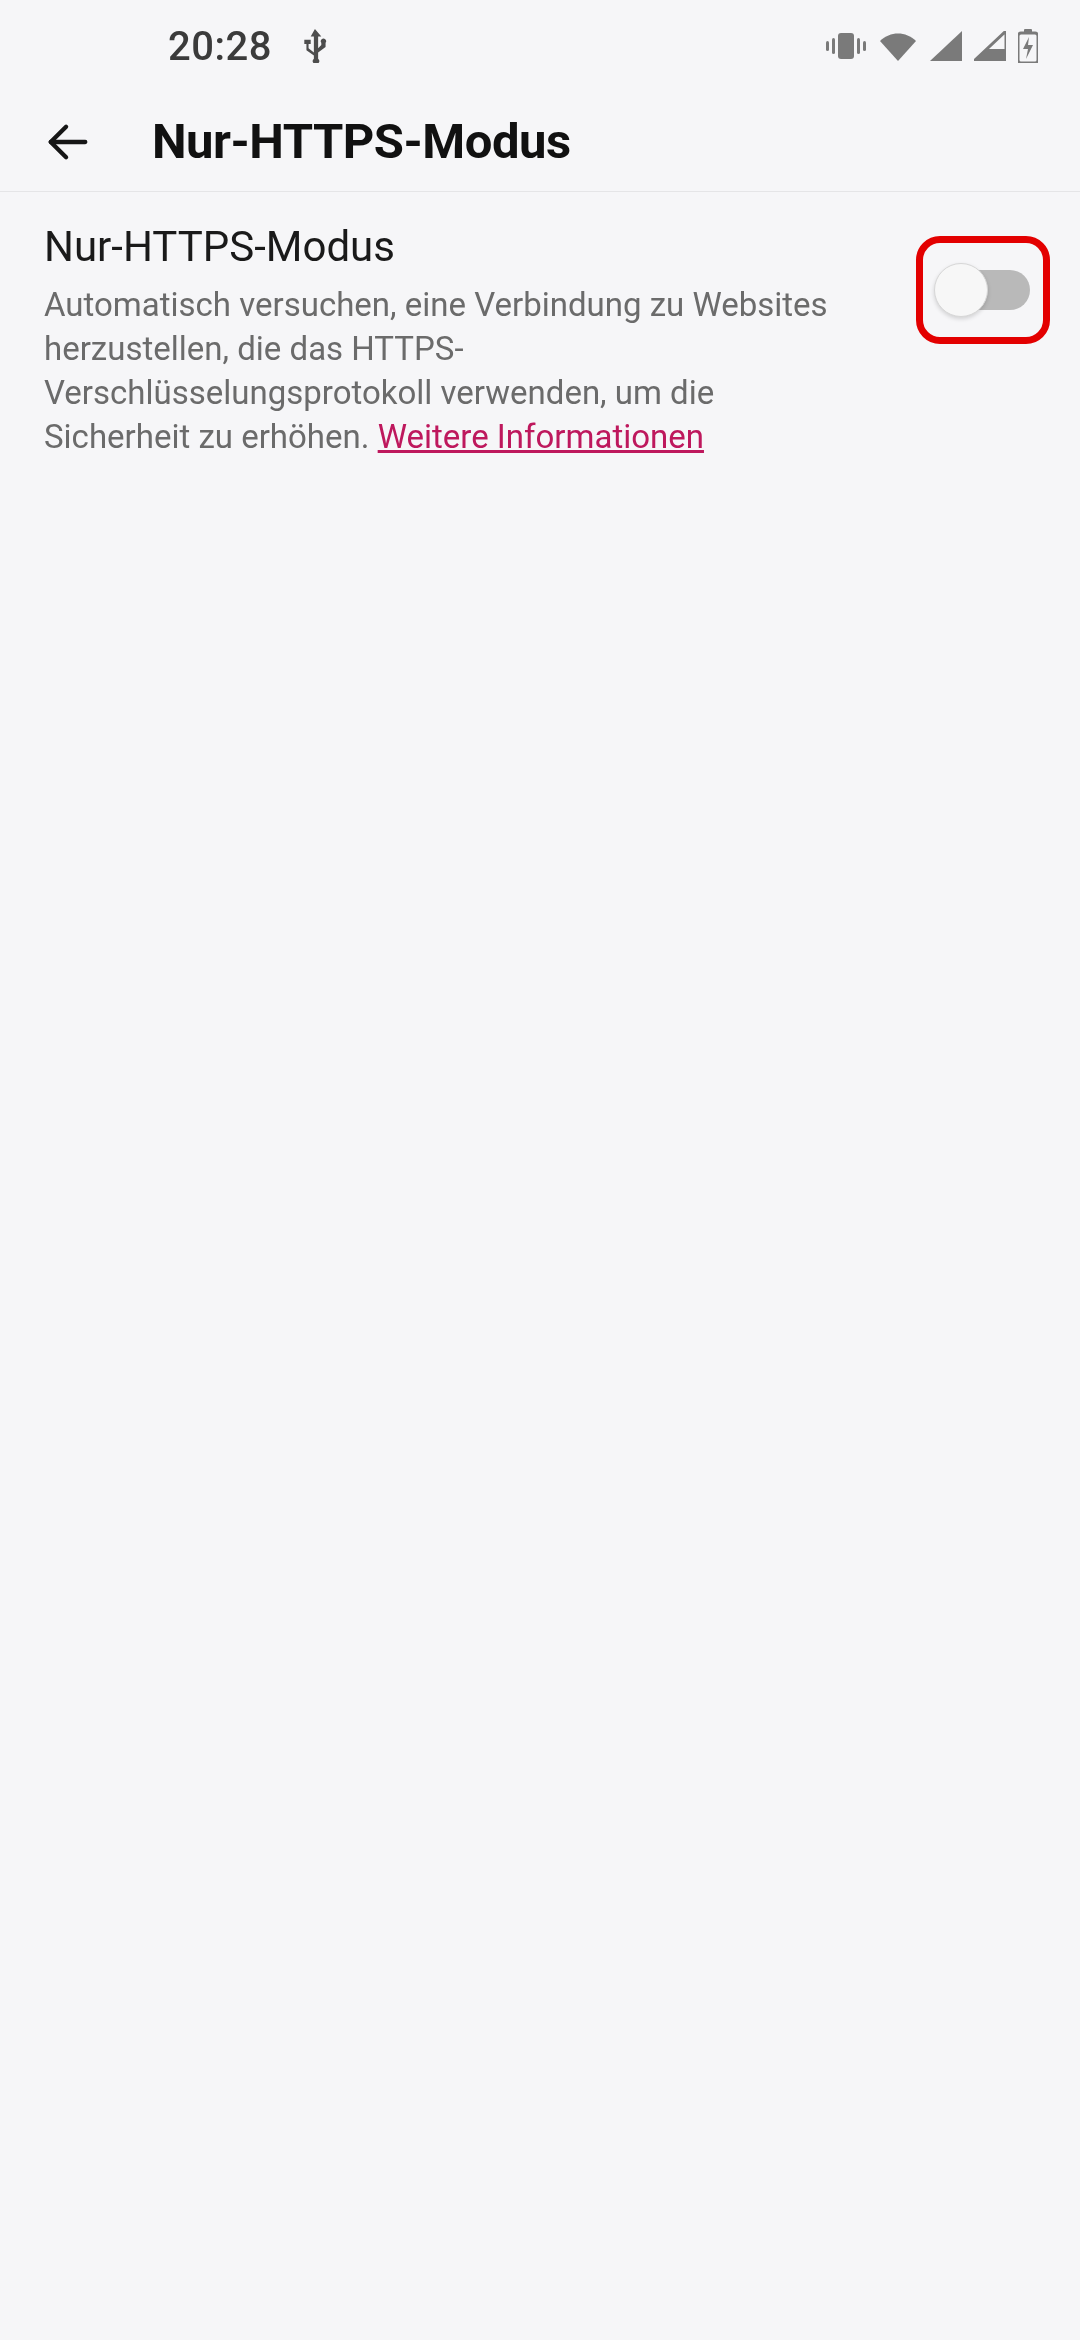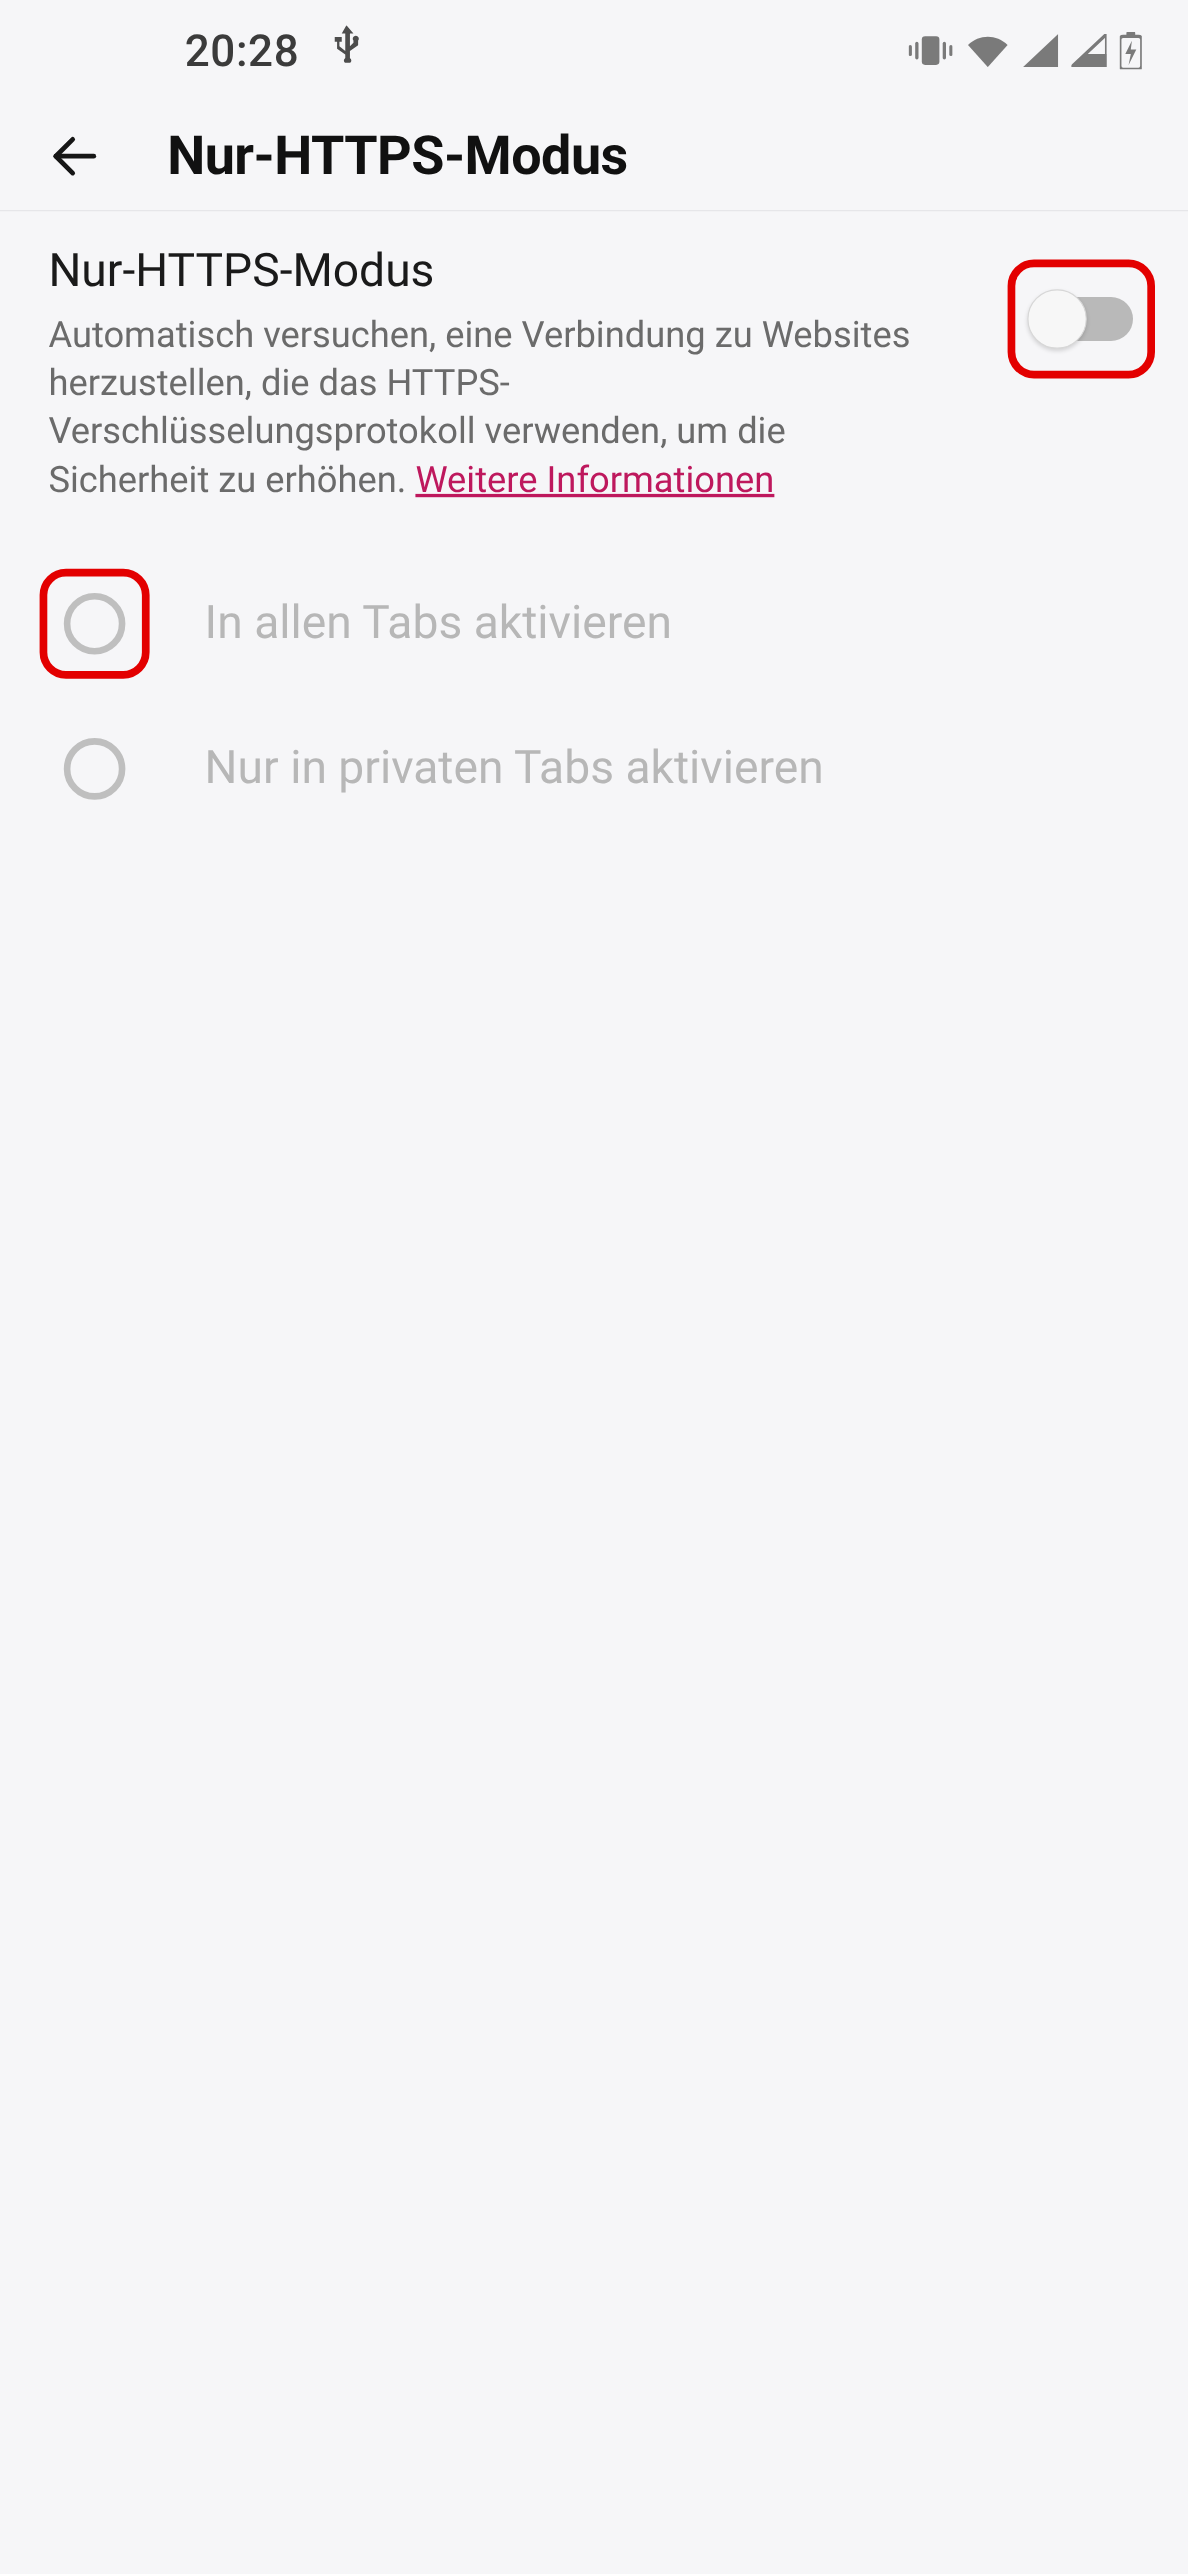--- a/index.html
+++ b/index.html
@@ -21,20 +21,21 @@
     .status-bar {
       height: 92px;
       display: flex;
       align-items: center;
       justify-content: space-between;
       padding: 0 42px 0 168px;
       color: #4d4d4d;
     }
     .status-left {
       display: flex;
+      align-items: center;
       gap: 31px;
     }
     .status-time {
       font-size: 40px;
       font-weight: 500;
       letter-spacing: 0.5px;
       color: #3b3b3b;
     }
     .status-usb svg {
       width: 26px;
@@ -235,31 +236,14 @@
         <span>Automatisch versuchen, eine Verbindung zu Websites herzustellen, die das HTTPS-Verschlüsselungsprotokoll verwenden, um die Sicherheit zu erhöhen. </span><span class="more-link">Weitere Informationen</span>
       </div>
     </div>
     <div class="toggle-wrap">
       <div class="toggle">
         <div class="toggle-knob"></div>
       </div>
     </div>
   </div>
 
-  <div class="options">
-
-    <div class="option">
-      <div class="radio-wrap hl">
-        <div class="radio-circle"></div>
-      </div>
-      <div class="option-label">In allen Tabs aktivieren</div>
-    </div>
-
-    <div class="option">
-      <div class="radio-wrap">
-        <div class="radio-circle"></div>
-      </div>
-      <div class="option-label">Nur in privaten Tabs aktivieren</div>
-    </div>
-
-  </div>
 
 </div>
 
 </body></html>

